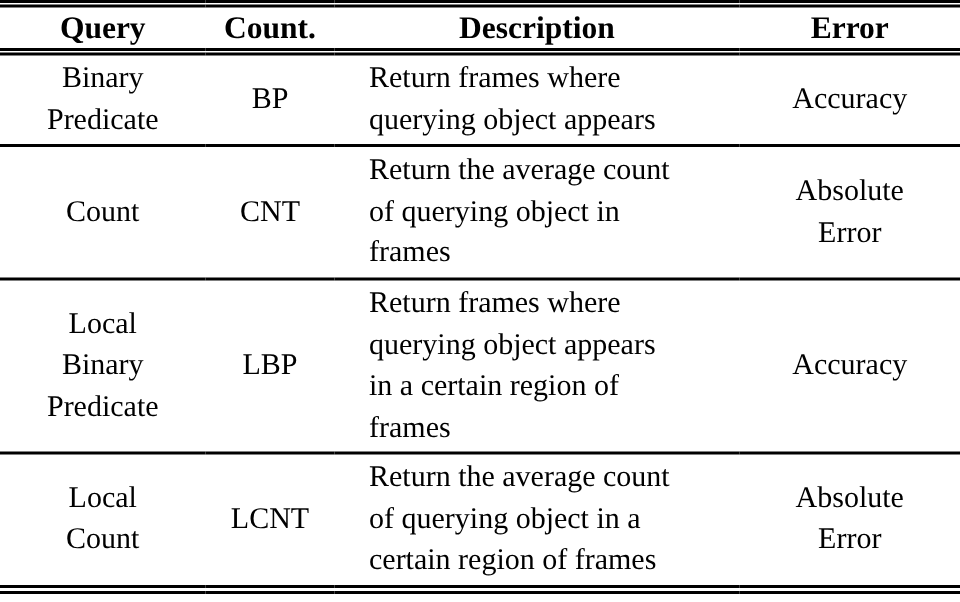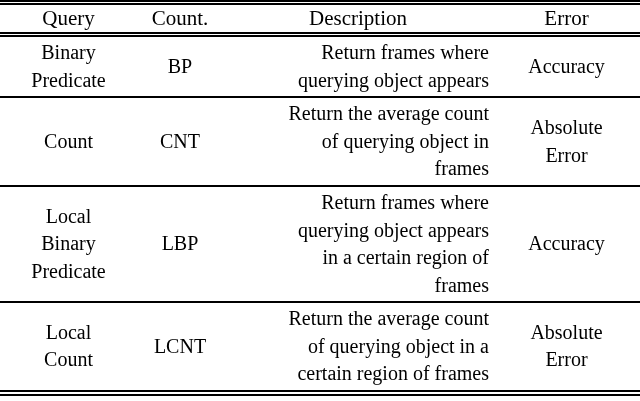--- a/index.html
+++ b/index.html
@@ -23,37 +23,37 @@
   col.c-query  { width: 137px; }
   col.c-abbr   { width: 86px;  }
   col.c-desc   { width: 270px; }
   col.c-metric { width: 147px; }
 
   thead tr { border-bottom: 5px double #000000; }
   tbody tr { border-bottom: 2px solid #000000; }
   tbody tr:last-child { border-bottom: none; }
 
   th {
-    font-weight: normal;
+    font-weight: bold;
     font-size: 21px;
     text-align: center;
     vertical-align: middle;
     height: 28px;
     padding: 1px 2px;
   }
   td {
     font-size: 20px;
     line-height: 27.5px;
     text-align: center;
     vertical-align: middle;
     white-space: pre-line;
     padding: 2px 2px;
   }
   td.desc {
-    text-align: right;
+    text-align: left;
     padding-left: 23px;
     padding-right: 4px;
   }
   tr.r-bp   td { height: 62px;  }
   tr.r-cnt  td { height: 89px;  }
   tr.r-lbp  td { height: 111px; }
   tr.r-lcnt td { height: 83px;  }
 </style>
 </head>
 <body>

